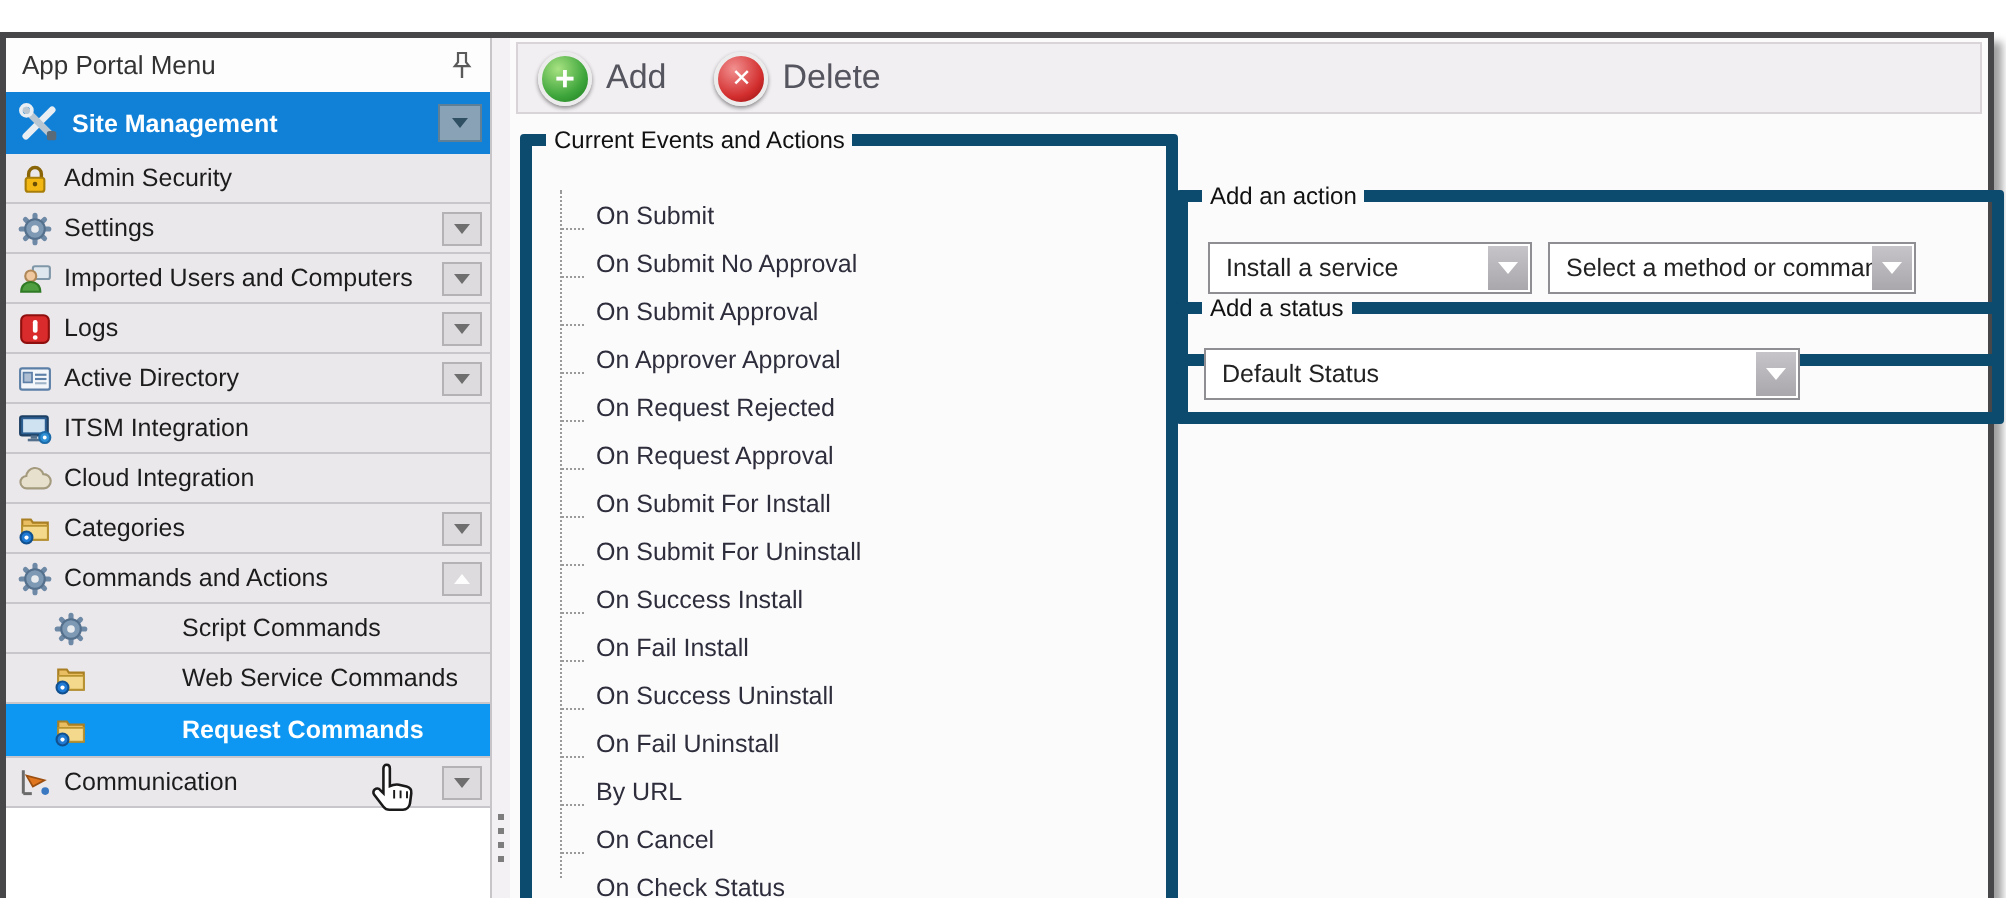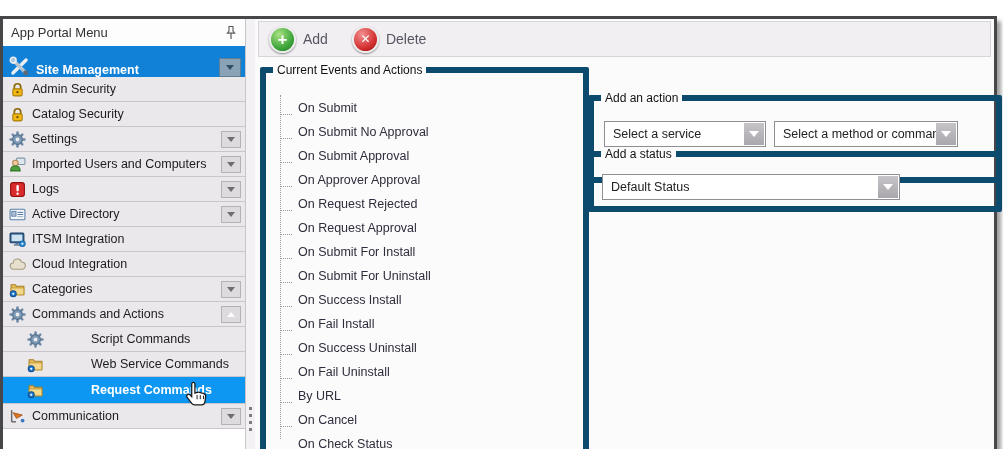--- a/index.html
+++ b/index.html
@@ -6,21 +6,21 @@
     font-family:"Liberation Sans","DejaVu Sans",sans-serif;overflow:hidden;}
   .frame{position:absolute;left:0;top:16px;width:991px;height:437px;border:3px solid #47474a;
     background:#e9e6ea;box-shadow:4px 5px 4px rgba(0,0,0,.38);}
   
   .sidebar{position:absolute;left:0;top:0;width:242px;height:100%;background:#fff;border-right:1px solid #c8c5c8;}
   .side-title{height:27px;display:flex;align-items:center;padding:0 8px;background:#fdfdfd;
     font-size:13px;color:#333;}
   .side-title .ttl{flex:1;}
   .srow{height:24px;display:flex;align-items:center;padding:0 4px 0 6px;background:#ebe8ec;
     border-bottom:1px solid #c9c6cb;font-size:12.5px;color:#1c1c1c;cursor:default;}
-  .srow.header{height:31px;background:#1181d8;color:#fff;font-weight:bold;border-bottom:none;align-items:flex-end;}
+  .srow.header{height:31px;background:#1181d8;color:#fff;font-weight:bold;border-bottom:none;}
   .srow.selected{height:26px;background:#0d97f2;color:#fff;font-weight:bold;}
   .srow.indent{padding-left:24px;gap:41px;}
   .slabel{flex:1;margin-left:6px;white-space:nowrap;overflow:hidden;}
   .i16{width:17px;height:17px;flex:0 0 17px;}
   .header .i16{width:21px;height:21px;flex:0 0 21px;}
   .arrow-btn{width:18px;height:15px;background:#dedbde;border:1px solid #b5b2b5;
     display:flex;align-items:center;justify-content:center;}
   .header .arrow-btn{background:#8aa2b5;border-color:#5f7f96;width:20px;height:17px;}
   .tri-down{width:0;height:0;border-left:4px solid transparent;border-right:4px solid transparent;border-top:5px solid #6e6e6e;}
   .header .tri-down{border-top-color:#2f4f63;}
@@ -34,21 +34,21 @@
   
   .main{position:absolute;left:252px;top:0;right:0;bottom:0;background:#fcfbfc;}
   .toolbar{position:absolute;left:3px;right:3px;top:2px;height:34px;background:#f2eff2;
     border:1px solid #d8d4d8;display:flex;align-items:center;}
   .tool-btn{display:flex;align-items:center;margin-left:10px;cursor:pointer;}
   .circle{width:23px;height:23px;border-radius:50%;border:2px solid #ececec;
     box-shadow:0 1px 2px rgba(0,0,0,.45);display:flex;align-items:center;justify-content:center;
     color:#fff;font-weight:bold;}
   .circle.add{background:radial-gradient(circle at 35% 28%,#a8e282,#3da53b 62%,#1d7a1d);font-size:17px;line-height:1;}
   .circle.del{background:radial-gradient(circle at 35% 28%,#f29090,#d32f2f 62%,#8f0b0b);font-size:12px;line-height:1;}
-  .tool-label{margin:0 14px 0 7px;font-size:14px;color:#55555f;}
+  .tool-label{margin:0 14px 0 7px;font-size:17px;color:#55555f;}
   fieldset{position:absolute;margin:0;padding:0;border:6px solid #0c4a6e;border-radius:2px;background:transparent;}
   legend{margin-left:7px;padding:0 4px;font-size:12px;color:#111;}
   .fs-events{left:5px;top:44px;width:317px;height:386px;}
   .fs-action{left:333px;top:44px;width:402px;height:80px;margin-top:28px;}
   .fs-status{left:333px;top:128px;width:402px;height:53px;}
   
   .tree{position:absolute;left:12px;top:14px;right:6px;}
   .tree::before{content:"";position:absolute;left:2px;top:4px;height:344px;border-left:1px dotted #9a9a9a;}
   .trow{height:24px;display:flex;align-items:flex-end;font-size:12.5px;color:#2d2d3c;position:relative;}
   .stub{width:12px;border-top:1px dotted #9a9a9a;margin:0 6px 0 2px;}
@@ -162,26 +162,20 @@
         </span>
     </div>
 
     <div class="srow">
       <svg class="i16">
           <use href="#sym-lock"></use>
         </svg>
       <span class="slabel">Admin Security</span>
     </div>
 
-    <div class="srow">
-      <svg class="i16">
-          <use href="#sym-lock"></use>
-        </svg>
-      <span class="slabel">Catalog Security</span>
-    </div>
 
     <div class="srow">
       <svg class="i16">
           <use href="#sym-gear"></use>
         </svg>
       <span class="slabel">Settings</span>
       <span class="arrow-btn">
           <i class="tri-down"></i>
         </span>
     </div>
@@ -372,21 +366,21 @@
         <div class="trow">
             <i class="stub"></i>
             <span>On Check Status</span>
           </div>
       </div>
     </fieldset>
 
     <fieldset class="fs-action">
       <legend>Add an action</legend>
       <div class="combo combo-svc">
-        <span class="combo-text">Select a service</span>
+        <span class="combo-text">Install a service</span>
         <span class="combo-btn">
             <i class="tri-down-w"></i>
           </span>
       </div>
       <div class="combo combo-mth">
         <span class="combo-text">Select a method or command</span>
         <span class="combo-btn">
             <i class="tri-down-w"></i>
           </span>
       </div>

